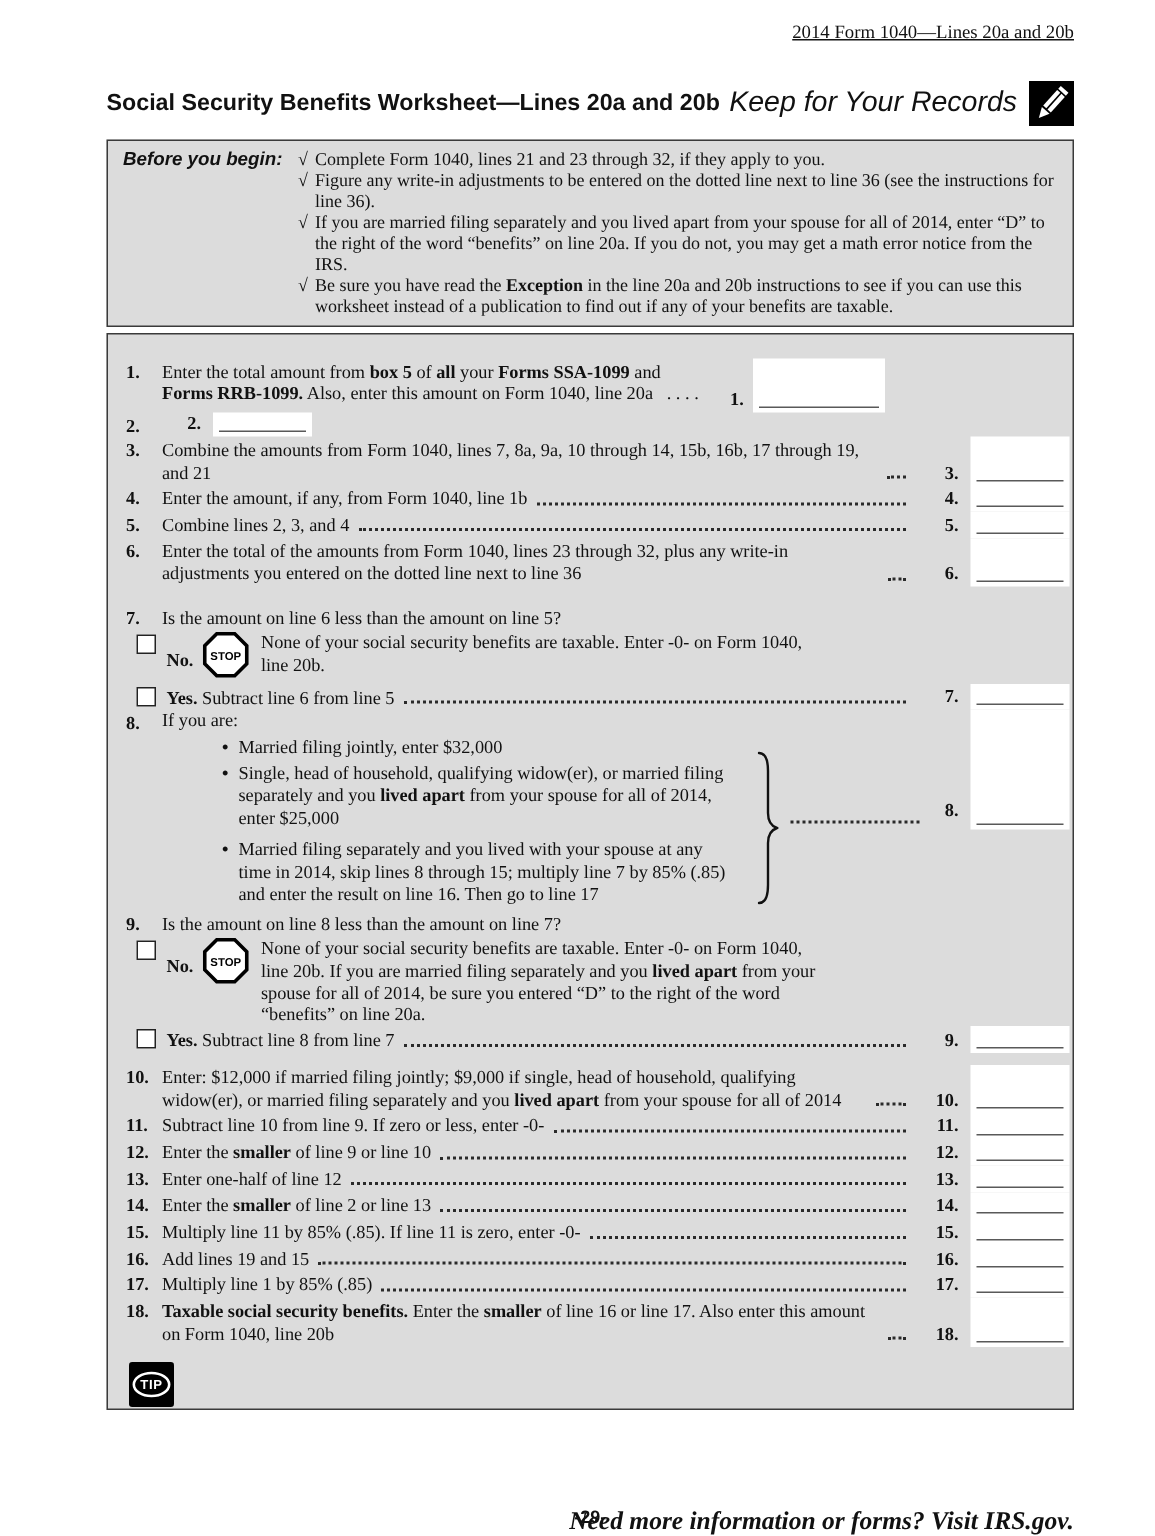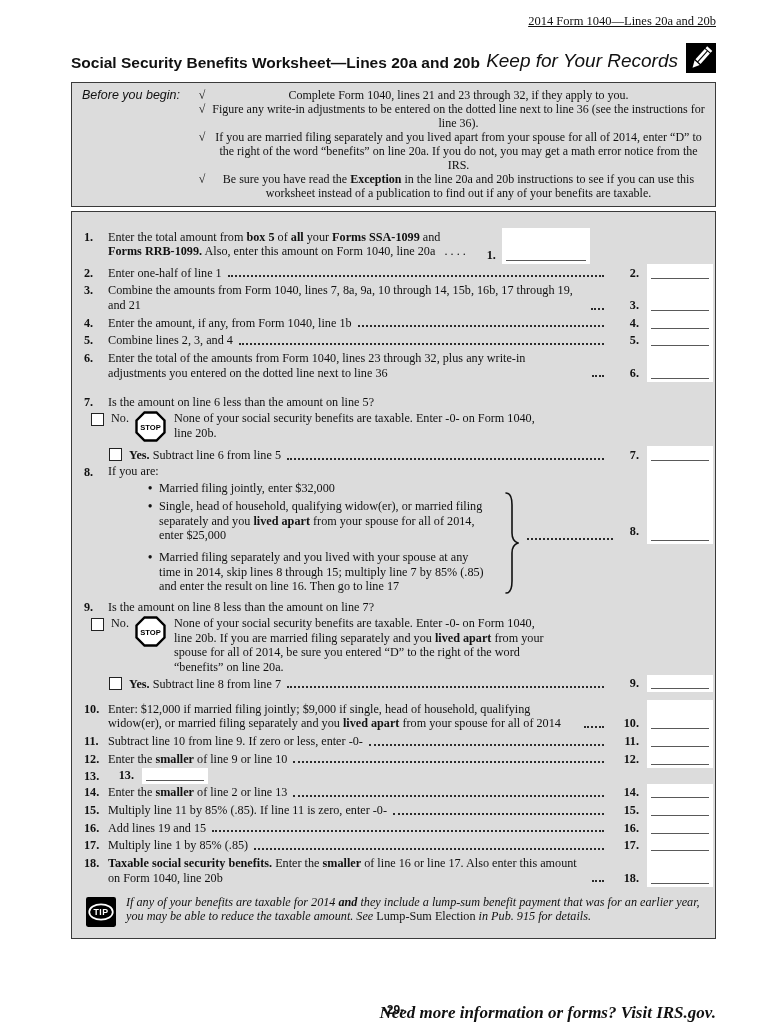--- a/index.html
+++ b/index.html
@@ -3,55 +3,55 @@
 <meta charset="utf-8">
 <style>
   * { margin:0; padding:0; box-sizing:border-box; }
   html,body { width:770px; height:1024px; background:#fff; overflow:hidden; }
   body { font-family:"Liberation Serif", serif; color:#111; font-size:12.2px; line-height:1.2; }
   .page { padding:14px 54px 0 71px; height:100%; display:flex; flex-direction:column; }
 
   .hdr-ref { text-align:right; font-size:12.5px; }
   .hdr-ref span { text-decoration:underline; }
 
-  .title-row { display:flex; align-items:flex-end; margin-top:14px; }
+  .title-row { display:flex; align-items:center; margin-top:25px; }
   .title { font-family:"Liberation Sans", sans-serif; font-weight:bold; font-size:15.5px; flex:1; }
   .keep { font-style:italic; font-size:19px; font-family:"Liberation Sans", sans-serif; margin-right:8px; }
   .pencil-box { width:30px; height:30px; background:#000; display:inline-block; vertical-align:middle; }
 
   .byb { margin-top:9px; border:1px solid #3a3a3a; background:#dcdcdc; padding:5px 8px 6px 10px; display:flex; font-size:12px; line-height:1.17; }
-  .byb-label { flex:0 0 112px; font-family:"Liberation Sans", sans-serif; font-weight:normal; font-style:italic; font-size:12.5px; }
+  .byb-label { flex:0 0 112px; font-family:"Liberation Sans", sans-serif; font-weight:bold; font-style:italic; font-size:12.5px; }
   .byb-items { flex:1; }
   .chk-item { display:flex; }
   .tick { flex:0 0 16px; text-align:center; }
-  .itext { flex:1;text-align:center; }
+  .itext { flex:1; }
 
   .ws { margin-top:4px; border:1.5px solid #3a3a3a; background:#dcdcdc; padding:16px 2px 8px 0; min-height:700px; }
   .row { display:flex; align-items:stretch; }
   .num { flex:0 0 36px; padding-left:12px; font-weight:bold; padding-top:1.5px; }
   .desc { flex:1; min-width:0; display:flex; align-items:flex-end; padding:1.5px 4px 1.5px 0; }
   .dt { }
   .leader { flex:1 1 14px; min-width:12px; border-bottom:2px dotted #2a2a2a; margin:0 5px 3px 6px; }
   .ref { flex:0 0 26px; font-weight:bold; text-align:right; align-self:flex-end; padding-bottom:1.5px; }
   .entry { flex:0 0 66px; margin-left:8px; background:#fff; display:flex; align-items:flex-end; }
   .entry .rule { flex:1; border-bottom:1.5px solid #595959; margin:0 4px 3px 4px; }
 
   .spacer12 { height:12px; } .spacer8 { height:8px; }
 
   
   .desc1 { max-width:392px; flex:0 1 auto; display:block; padding:1.5px 4px 0 0; }
   .entry1 { flex:0 0 88px; height:36px; margin-left:6px; background:#fff; display:flex; align-items:flex-end; }
   .entry1 .rule { flex:1; border-bottom:1.5px solid #595959; margin:0 4px 3px 4px; }
   .fill { flex:1 1 0; }
   .sub { display:flex; margin-left:19px; align-items:flex-start; }
   .cb { flex:0 0 13px; height:13px; background:#fff; border:1px solid #222; margin-top:2px; }
-  .sub-label { font-weight:normal; margin:0 4px 0 7px; white-space:nowrap; }
+  .sub-label { font-weight:bold; margin:12px 4px 0 7px; white-space:nowrap; }
   .stop-wrap { margin:0 8px 0 2px;text-align:right; }
   .sub-text { max-width:372px; }
-  .yesrow { display:flex; margin-left:37px; align-items:center; flex:1; }
+  .yesrow { display:flex; margin-left:19px; align-items:center; flex:1; }
   .yesrow .cb { align-self:flex-start; }
   .yes-html { margin-left:7px; padding-top:1px; }
   .yesflex { flex:1; min-width:0; display:flex; align-items:flex-end; padding:1px 4px 1px 0; }
 
   
   .r8 { display:flex; }
   .bullets { max-width:385px; flex:0 1 auto; }
   .b-item { display:flex; margin:3px 0 0 40px; }
   .b-item .bu { flex:0 0 11px; font-weight:bold; }
   .b-item .bt { flex:1; }
@@ -123,24 +123,20 @@
       <div class="desc1">Enter the total amount from <b>box 5</b> of <b>all</b> your <b>Forms SSA-1099</b> and<br><b>Forms RRB-1099.</b> Also, enter this amount on Form 1040, line 20a&nbsp;&nbsp;&nbsp;.&nbsp;.&nbsp;.&nbsp;.</div>
       <div class="ref" style="align-self:flex-end">1.</div>
       <div class="entry1">
           <div class="rule"></div>
         </div>
       <div class="fill"></div>
     </div>
 
     <div class="row">
       <div class="num">2.</div>
-      <div class="desc">
-          <span class="dt">Enter one-half of line 1</span>
-          <span class="leader"></span>
-        </div>
       <div class="ref">2.</div>
       <div class="entry">
           <div class="rule"></div>
         </div>
     </div>
     <div class="row">
       <div class="num">3.</div>
       <div class="desc">
           <span class="dt">Combine the amounts from Form 1040, lines 7, 8a, 9a, 10 through 14, 15b, 16b, 17 through 19, and 21</span>
           <span class="leader"></span>
@@ -307,20 +303,24 @@
           <span class="dt">Enter the <b>smaller</b> of line 9 or line 10</span>
           <span class="leader"></span>
         </div>
       <div class="ref">12.</div>
       <div class="entry">
           <div class="rule"></div>
         </div>
     </div>
     <div class="row">
       <div class="num">13.</div>
+      <div class="desc">
+          <span class="dt">Enter one-half of line 12</span>
+          <span class="leader"></span>
+        </div>
       <div class="ref">13.</div>
       <div class="entry">
           <div class="rule"></div>
         </div>
     </div>
     <div class="row">
       <div class="num">14.</div>
       <div class="desc">
           <span class="dt">Enter the <b>smaller</b> of line 2 or line 13</span>
           <span class="leader"></span>
@@ -378,21 +378,20 @@
     <div class="spacer8"></div>
 
     <div class="tip-row">
       <span class="tip-icon">
         <svg width="30" height="30" viewBox="0 0 28 28">
           <rect width="28" height="28" rx="2" fill="#000"></rect>
           <ellipse cx="14" cy="14" rx="11" ry="7.2" fill="none" stroke="#fff" stroke-width="1.6"></ellipse>
           <text x="14" y="17" text-anchor="middle" font-family="Liberation Sans, sans-serif" font-size="8.2" font-weight="bold" fill="#fff" letter-spacing="0.4">TIP</text>
         </svg>
       </span>
-      <span class="tip-text">If any of your benefits are taxable for 2014 <b>and</b> they include a lump-sum benefit payment that was for an earlier year, you may be able to reduce the taxable amount. See <span class="roman">Lump-Sum Election</span> in Pub. 915 for details.</span>
     </div>
 
   </div>
 
   <div class="footer">
     <span class="pageno">-29-</span>
     <div class="fright">Need more information or forms? Visit IRS.gov.</div>
   </div>
 
 </div>

